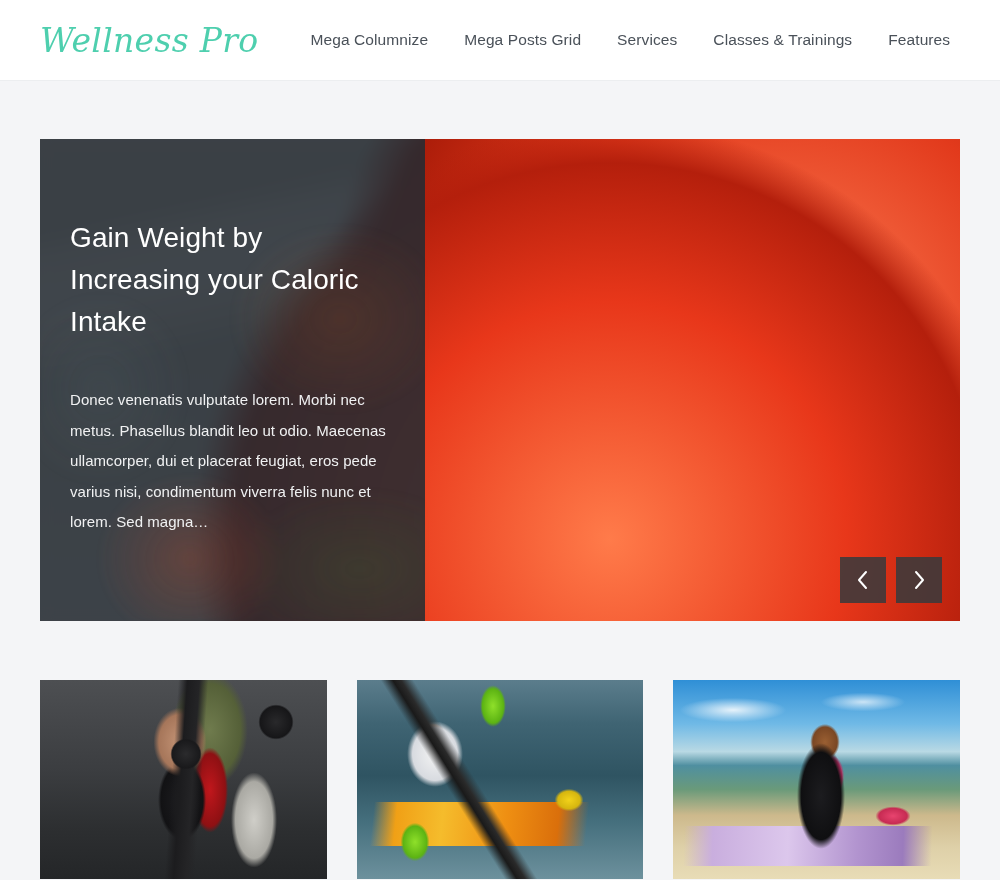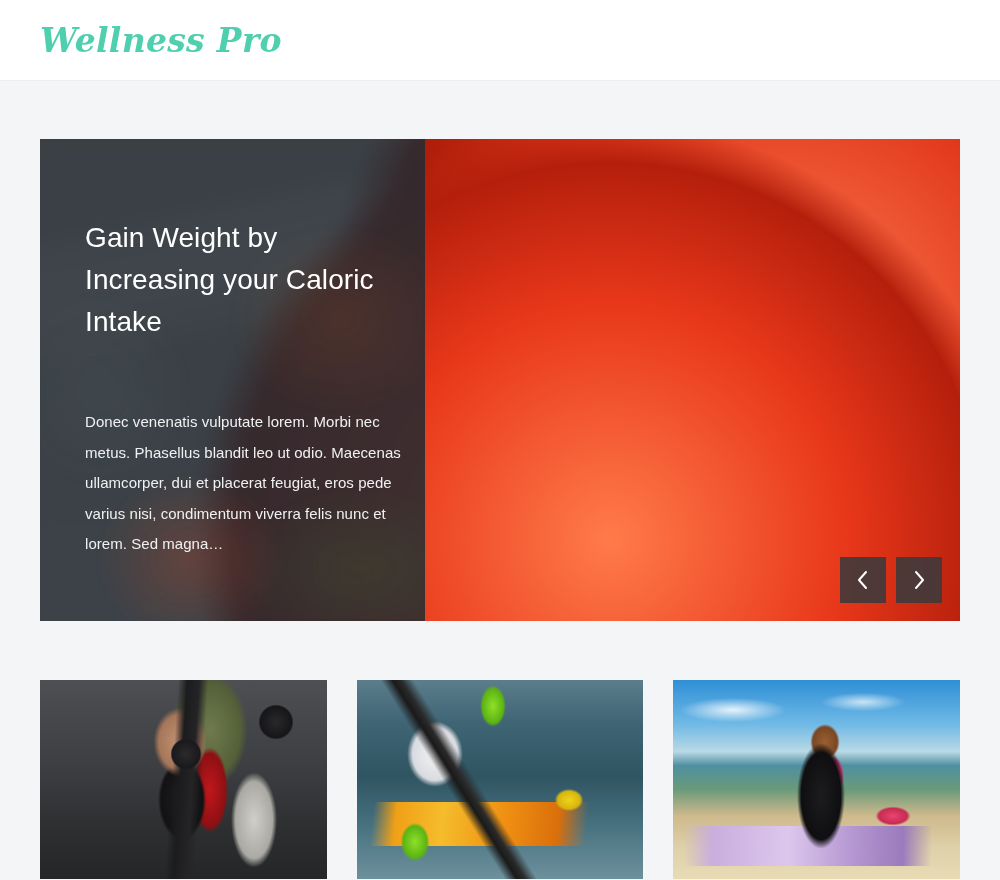--- a/index.html
+++ b/index.html
@@ -21,21 +21,21 @@
     display: flex;
     align-items: center;
     padding: 0 40px;
     border-bottom: 1px solid #eceef0;
   }
 
   .logo {
     font-family: "DejaVu Serif", serif;
     font-style: italic;
     font-size: 33px;
-    font-weight: 700;
+    font-weight: 400;
     color: #4ecfae;
     letter-spacing: 0.3px;
     white-space: nowrap;
     cursor: pointer;
   }
 
   .nav {
     display: flex;
     align-items: center;
     margin-left: 52px;
@@ -114,36 +114,36 @@
     background:
       radial-gradient(ellipse 130px 120px at 150px 420px, rgba(186,70,40,.30) 0%, rgba(186,70,40,0) 72%),
       radial-gradient(ellipse 150px 130px at 300px 180px, rgba(150,80,40,.22) 0%, rgba(150,80,40,0) 74%),
       radial-gradient(ellipse 170px 110px at 320px 430px, rgba(70,120,50,.18) 0%, rgba(70,120,50,0) 75%),
       radial-gradient(ellipse 120px 130px at 60px 250px, rgba(90,110,120,.14) 0%, rgba(90,110,120,0) 76%);
     filter: blur(2px);
   }
 
   .hero-content {
     position: absolute;
-    left: 15px; top: 0;
+    left: 0; top: 0;
     width: 385px;
     padding: 78px 34px 0 30px;
     color: #ffffff;
   }
 
   .hero-title {
     font-size: 28px;
     line-height: 42px;
     font-weight: 400;
     color: #ffffff;
     letter-spacing: 0.1px;
   }
 
   .hero-text {
-    margin-top: 64px;
+    margin-top: 42px;
     font-size: 15px;
     line-height: 30.5px;
     color: #f0f1f2;
     letter-spacing: 0.05px;
     max-width: 325px;
   }
 
   .hero-btn {
     display: inline-block;
     margin-top: 45px;
@@ -237,20 +237,28 @@
       linear-gradient(180deg, #2f8fd6 0%, #6fb9e6 22%, #b9d9e4 36%, #4f8fa0 43%, #6a9a7a 55%, #cdb98c 68%, #ded0a8 84%, #e8dcb6 100%);
     background-repeat: no-repeat;
   }
 </style>
 </head>
 <body>
 
 <header class="site-header">
   <div class="logo">Wellness Pro</div>
 
+  <nav class="nav">
+    <div class="nav-item">Mega Columnize</div>
+    <div class="nav-item">Mega Posts Grid</div>
+    <div class="nav-item">Services</div>
+    <div class="nav-item">Classes &amp; Trainings</div>
+    <div class="nav-item">Features</div>
+
+  </nav>
 </header>
 
 <section class="hero-wrap">
   <div class="hero">
 
     <div class="hero-photo"></div>
     <div class="hero-overlay"></div>
 
     <div class="hero-content">
       <h1 class="hero-title">Gain Weight by Increasing your Caloric Intake</h1>

